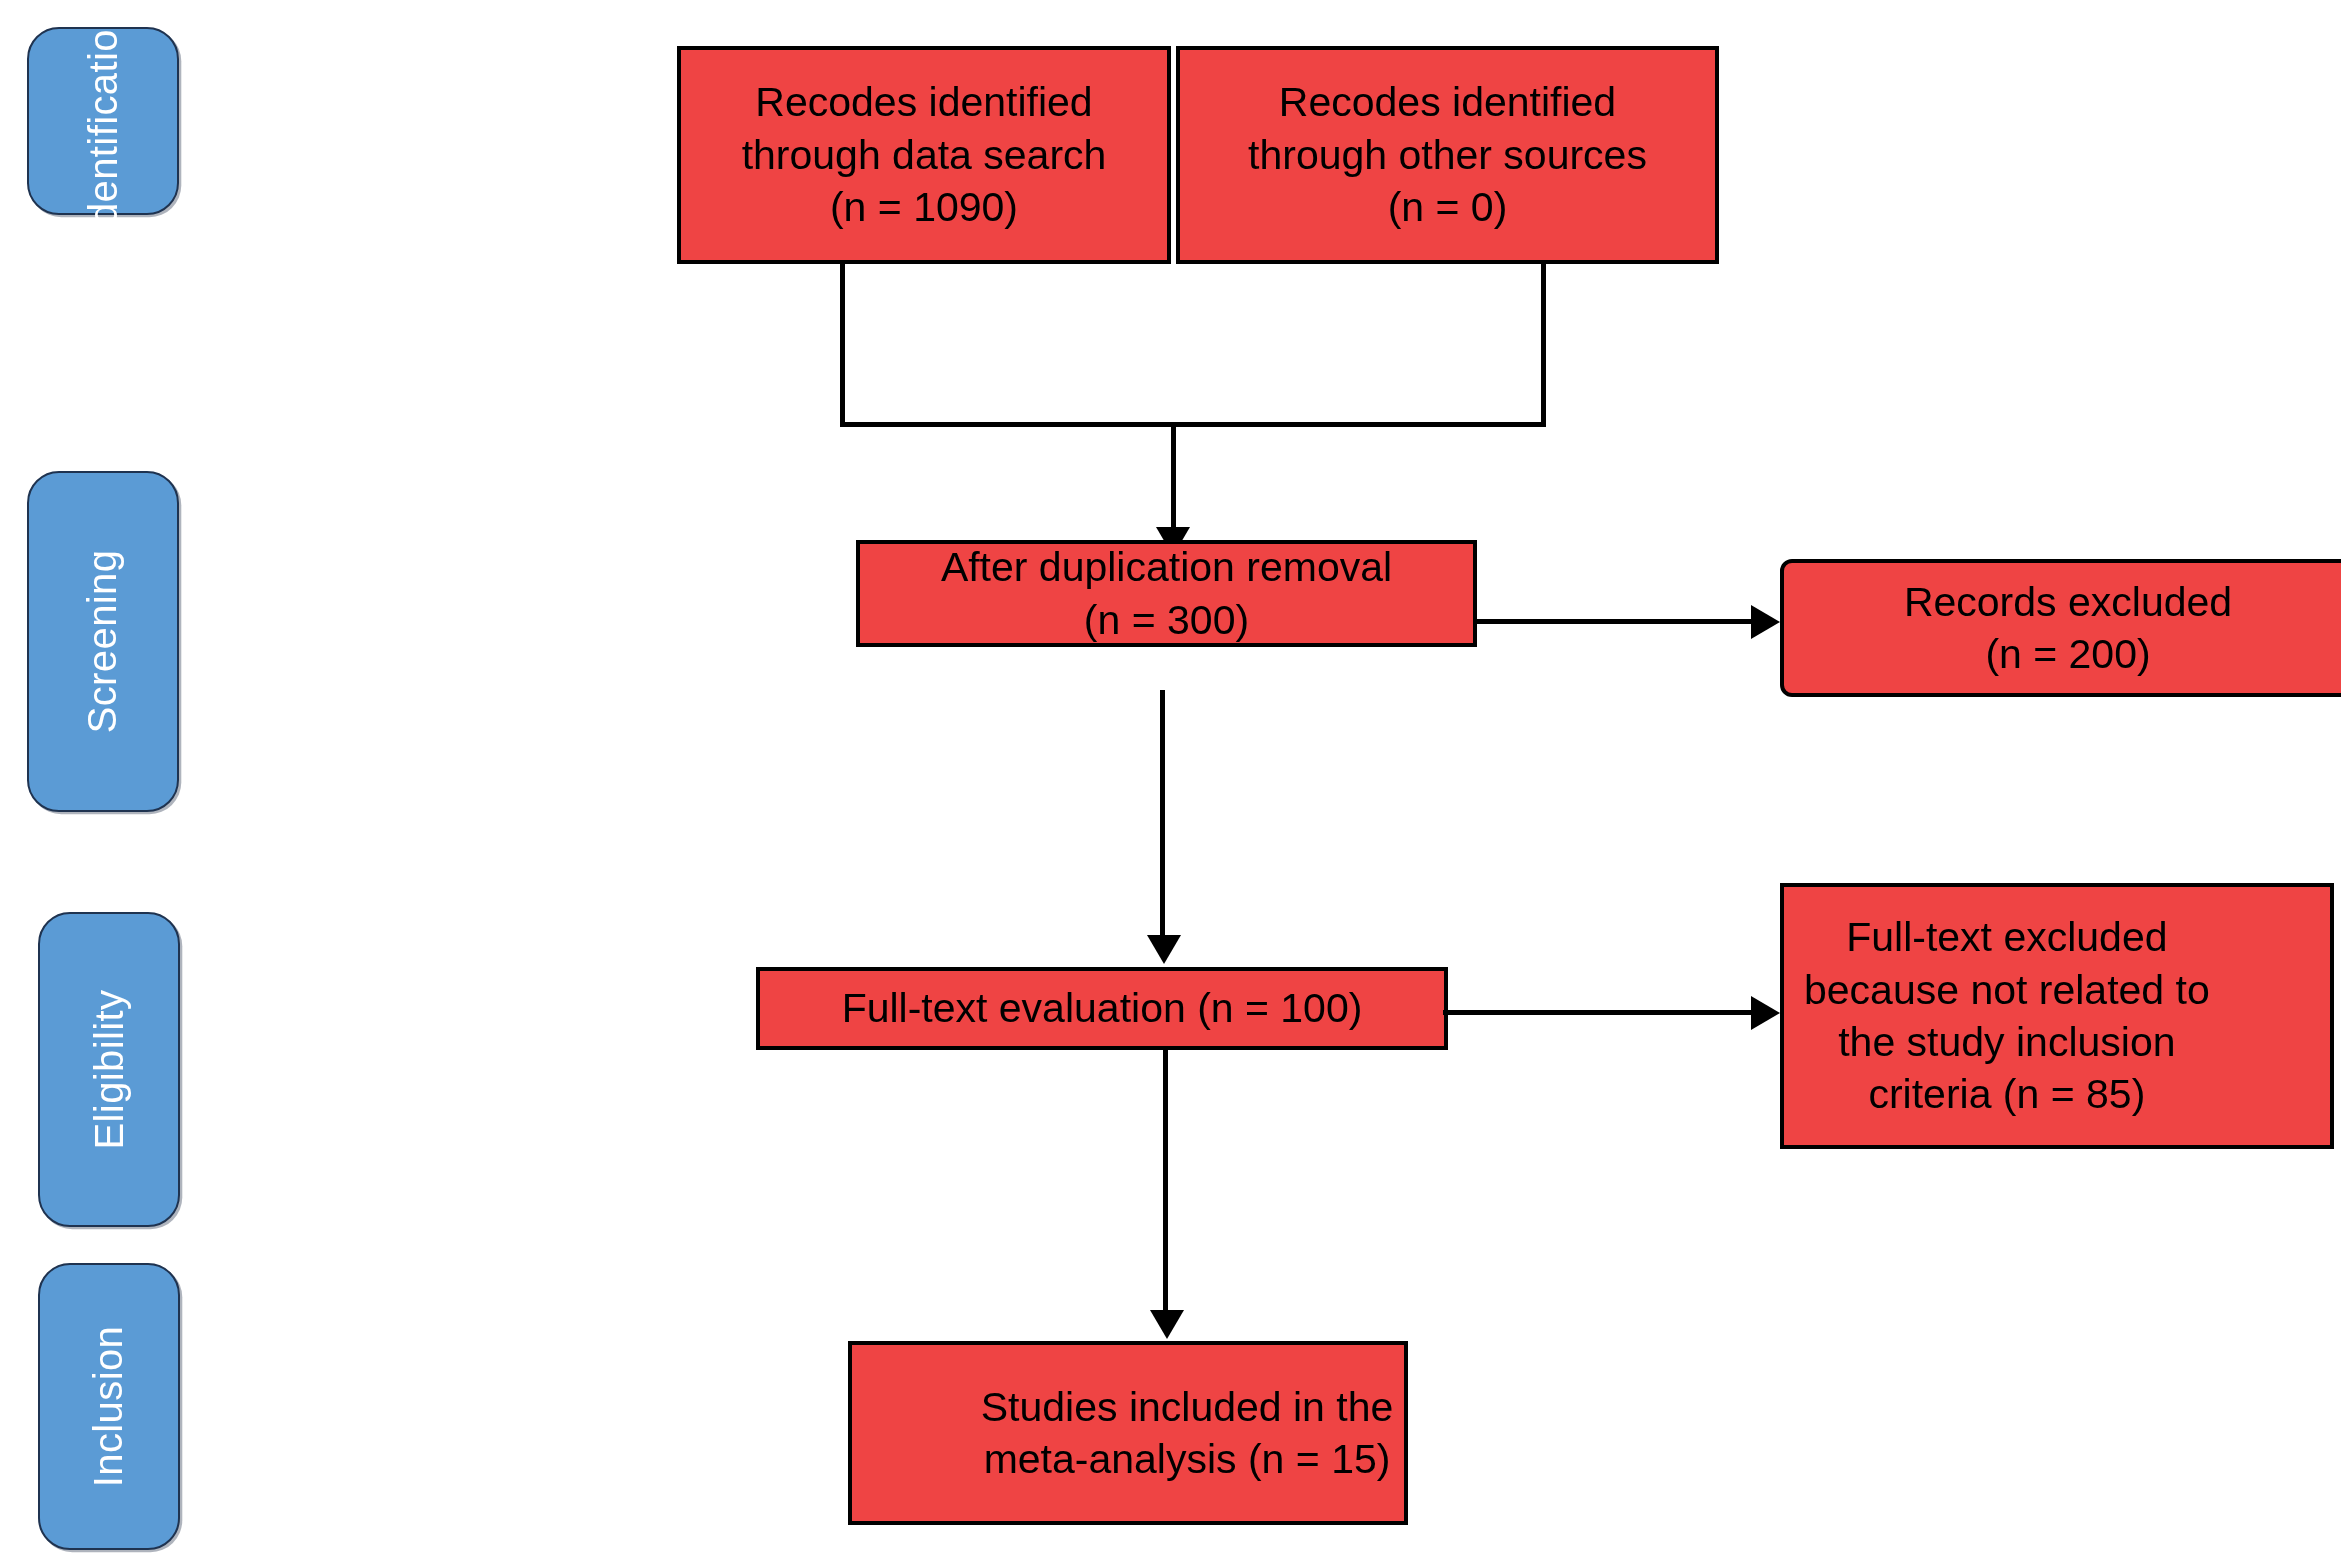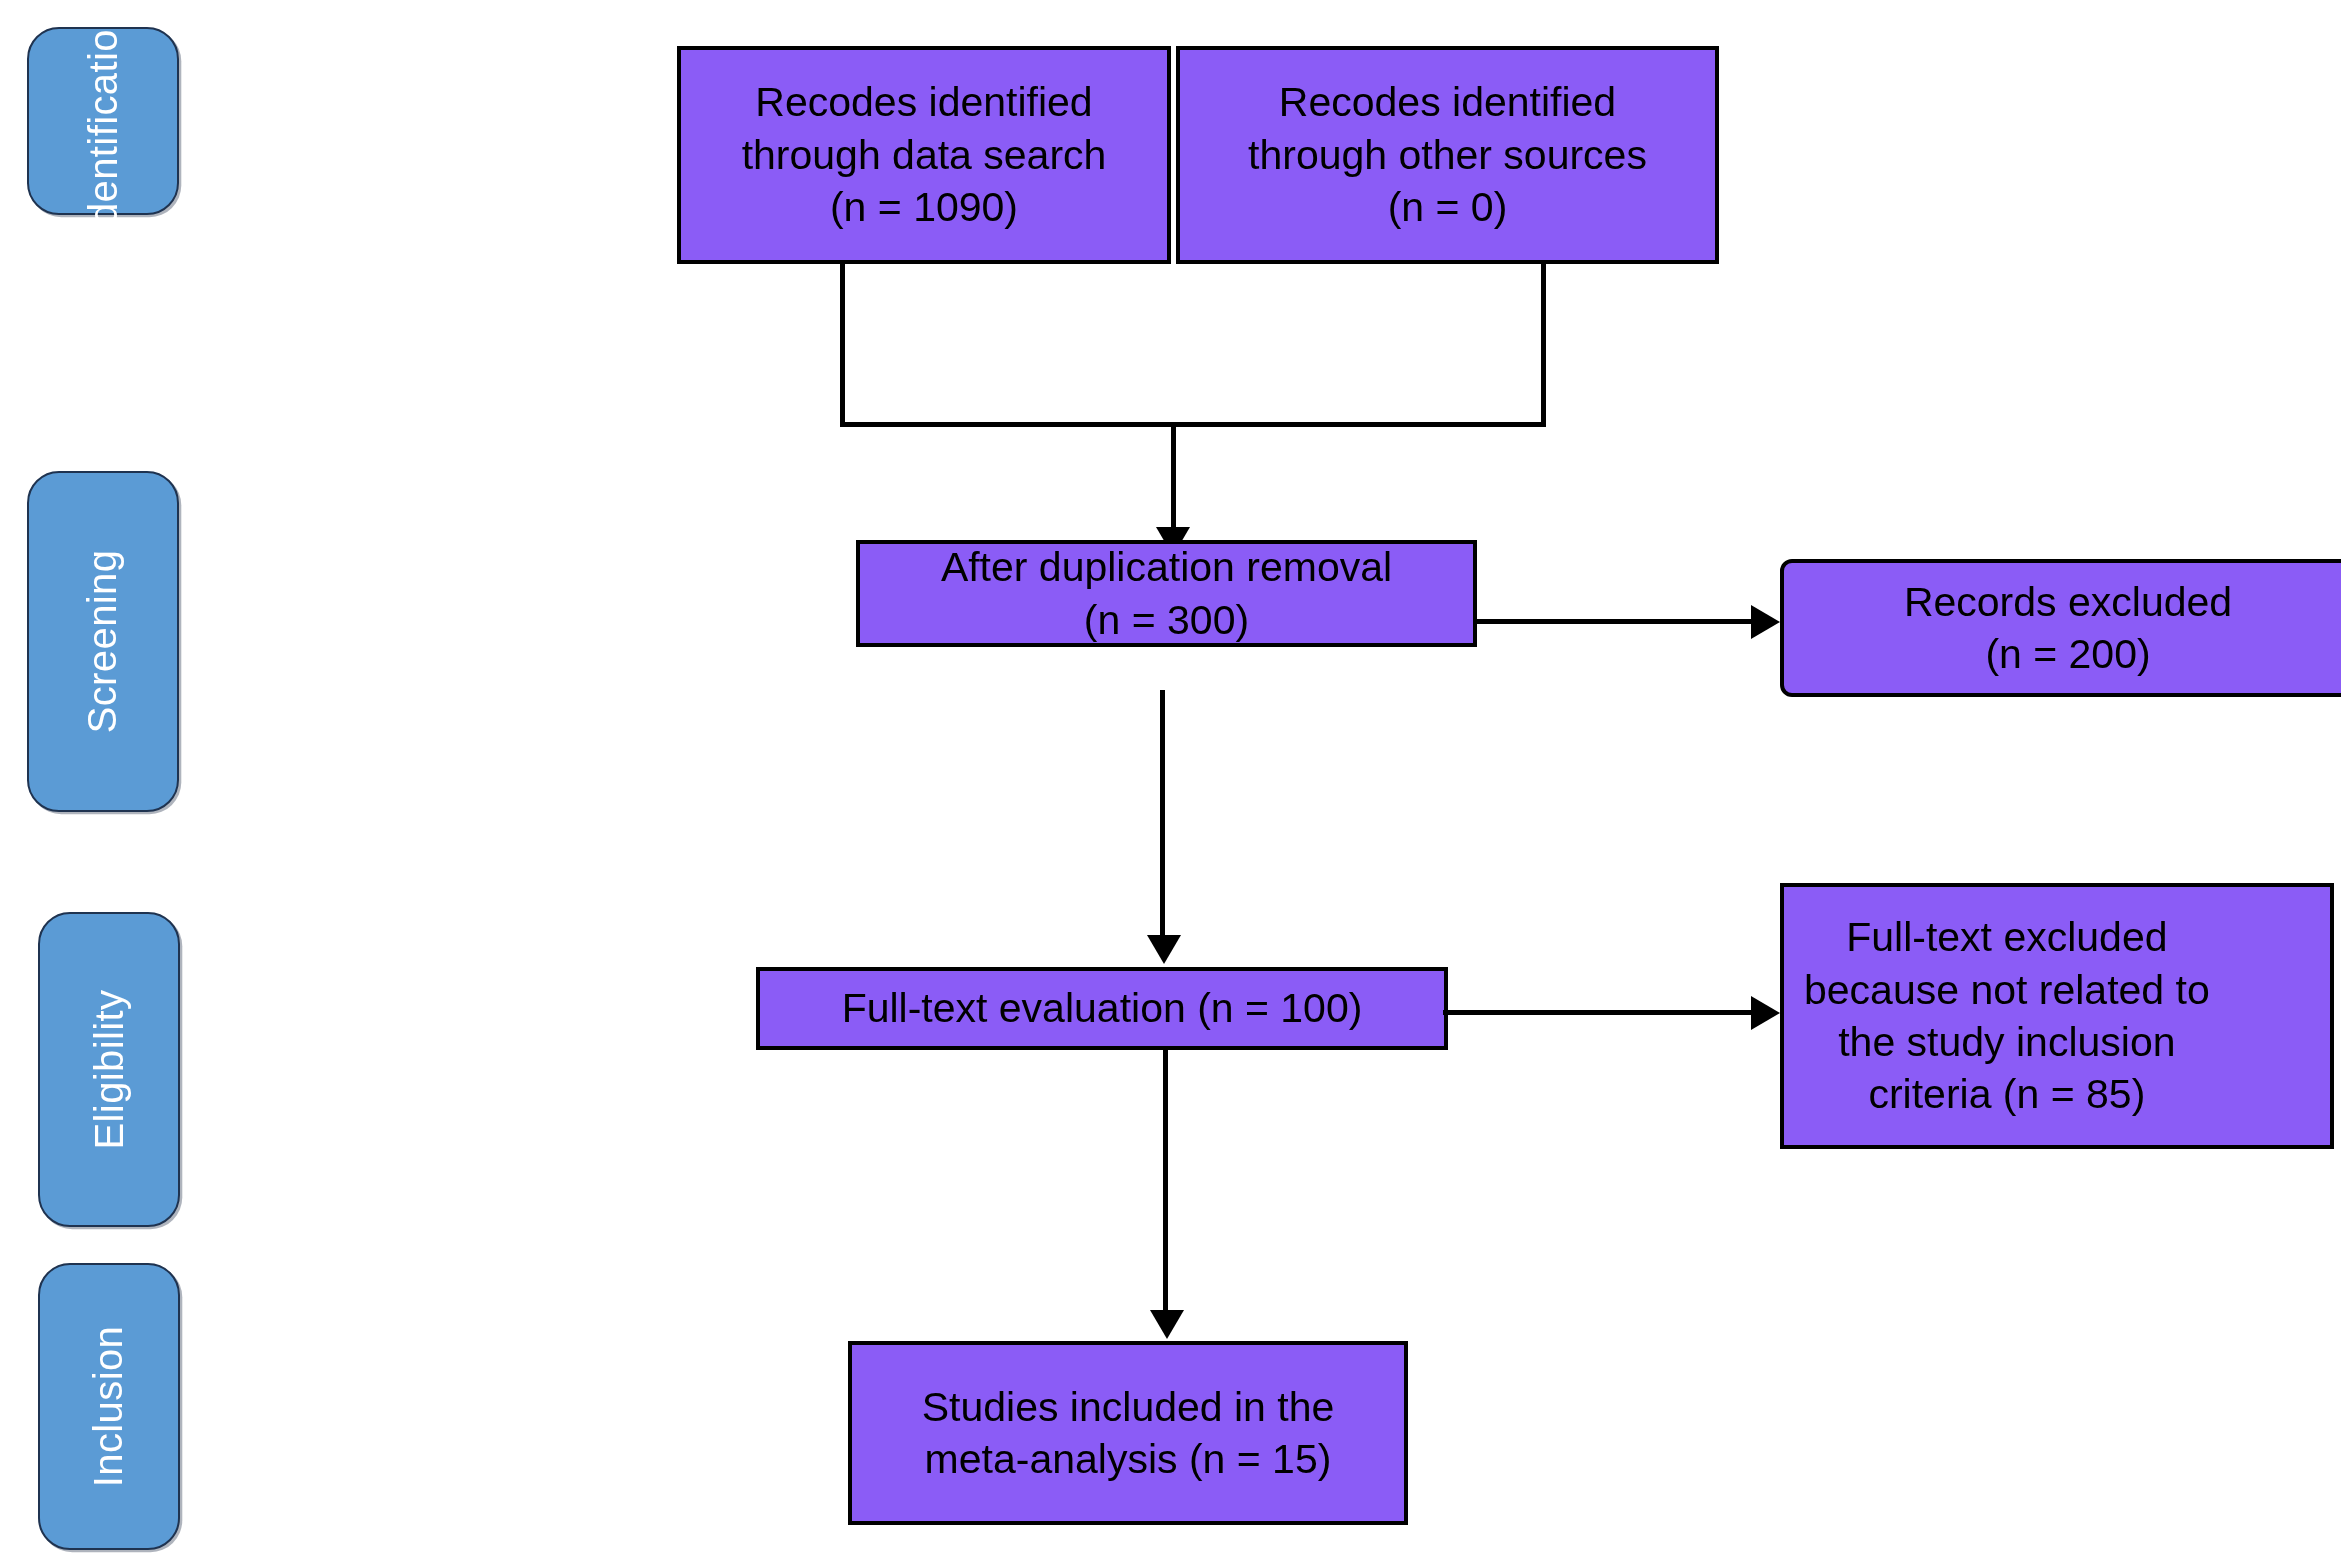--- a/index.html
+++ b/index.html
@@ -37,21 +37,21 @@
     font-size: 40px;
     letter-spacing: 0.4px;
     white-space: nowrap;
     transform: rotate(-90deg);
     transform-origin: center center;
   }
 
   
   .flow-box {
     position: absolute;
-    background: #8b5cf6;
+    background: #ef4444;
     border: 4.6px solid #000000;
     box-sizing: border-box;
     display: flex;
     align-items: center;
     justify-content: center;
     padding: 4.6px 10.7px;
   }
   .flow-text {
     color: #000000;
     font-size: 41px;
@@ -161,19 +161,19 @@
 the study inclusion
 criteria (n = 85)</span>
   </div>
 
   <div class="line-h" style="left:1443px; top:1010px; width:311px;"></div>
   <div class="arrow-right" style="left:1751px; top:996px;"></div>
 
   <div class="line-v" style="left:1163px; top:1050px; height:264px;"></div>
   <div class="arrow-down" style="left:1150px; top:1310px;"></div>
 
-  <div class="flow-box" style="left:848px; top:1341px; width:560px; height:184px;">
+  <div class="flow-box" style="left:848px; top:1341px; width:560px; height:184px;justify-content:flex-end;">
     <span class="flow-text">Studies included  in the
 meta-analysis (n = 15)</span>
   </div>
 
 </div>
 
 
 </body></html>

